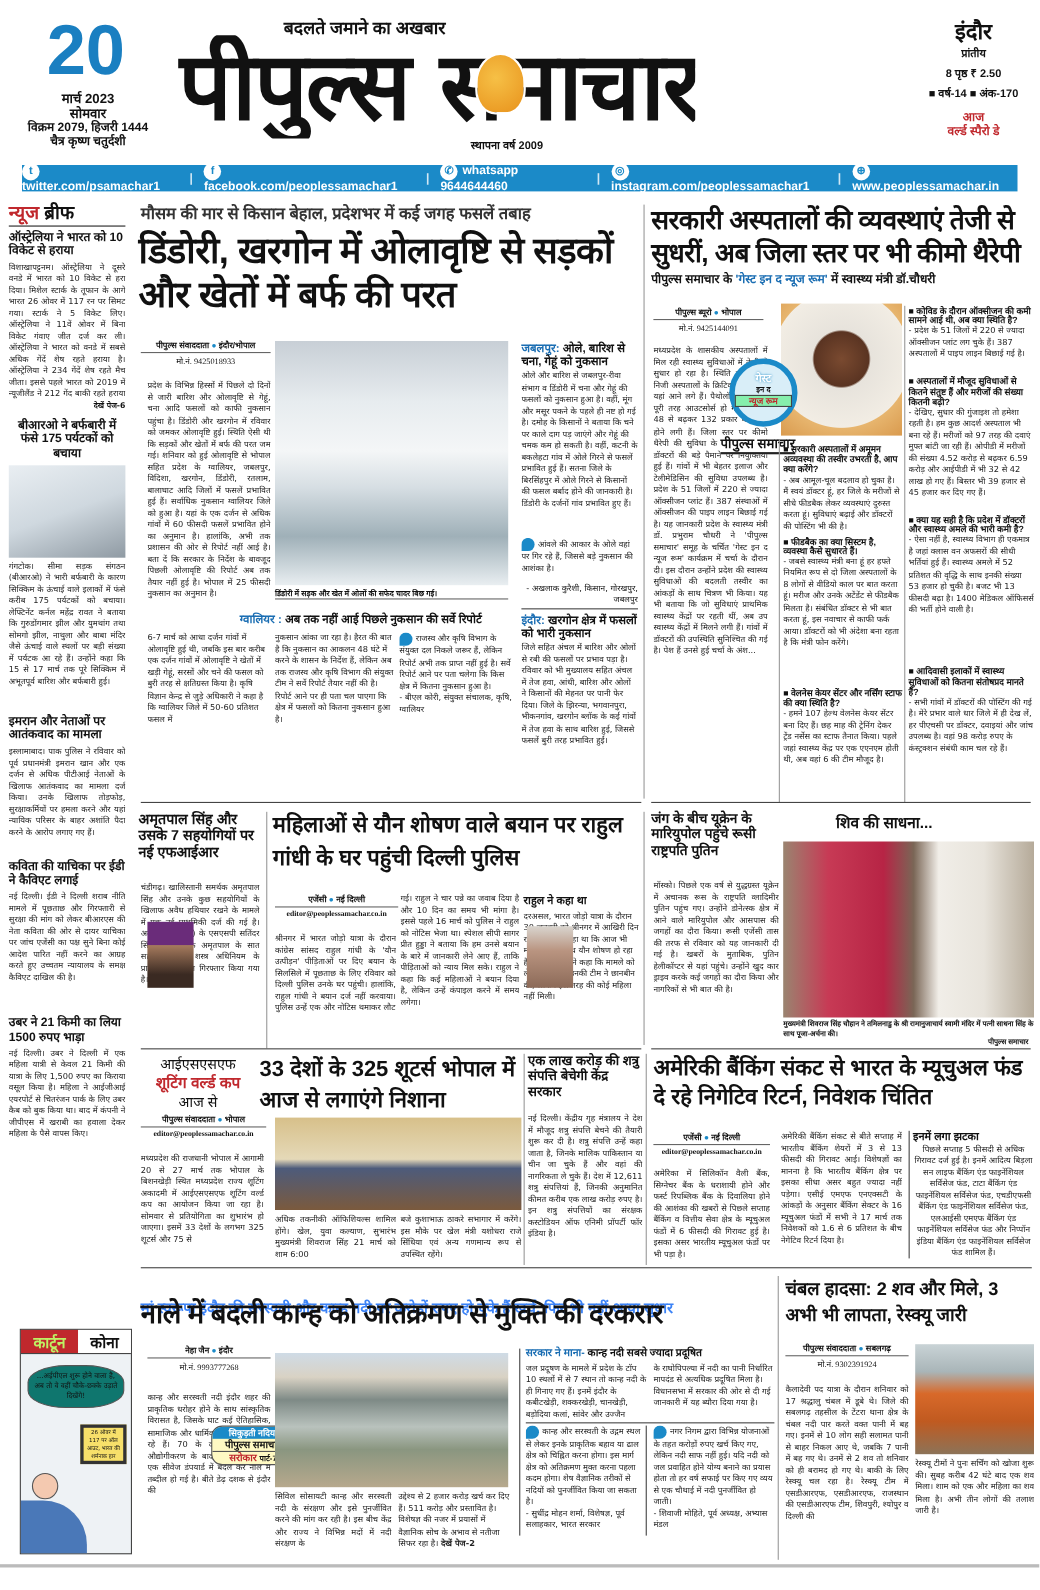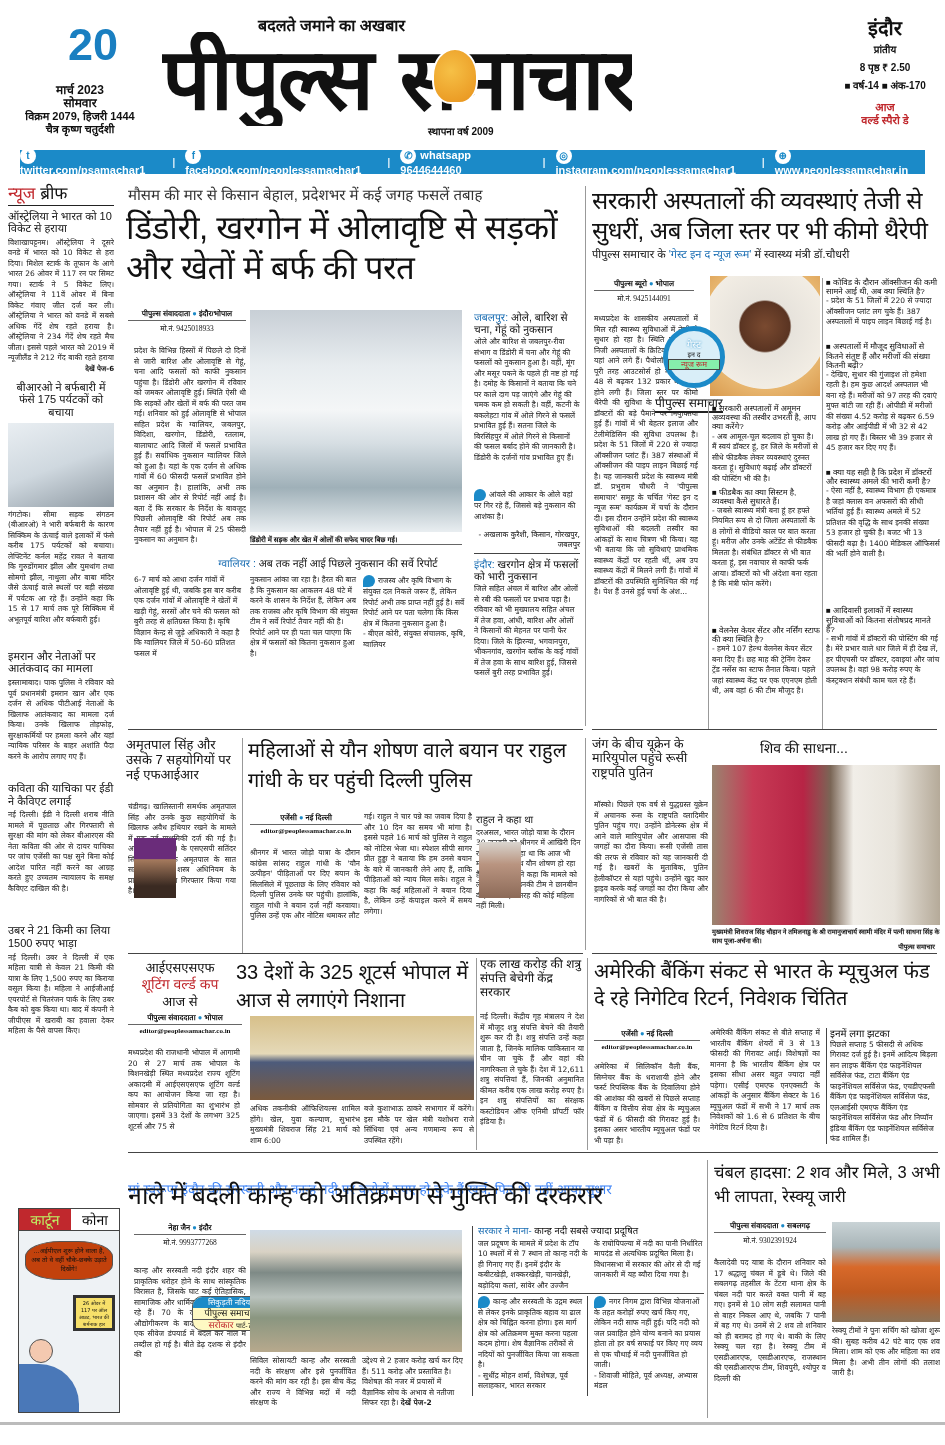--- a/index.html
+++ b/index.html
@@ -1,33 +1,33 @@
 <!DOCTYPE html>
 <html><head>
 <meta charset="utf-8">
 <style>
 *{box-sizing:border-box;margin:0;padding:0}
 body{width:945px;height:1445px;background:#fff;font-family:"DejaVu Sans",sans-serif;color:#111;position:relative;overflow:hidden}
 .abs{position:absolute}
-.date-big{left:38px;top:14px;width:80px;text-align:right;font-size:45px;font-weight:bold;color:#1a7fc1;line-height:62px;font-family:"Liberation Sans",sans-serif}
+.date-big{left:38px;top:14px;width:80px;text-align:center;font-size:64px;font-weight:bold;color:#1a7fc1;line-height:62px;font-family:"Liberation Sans",sans-serif}
 .date-small{left:25px;top:84px;width:110px;text-align:center;font-size:11px;font-weight:bold;line-height:13px;font-family:"Liberation Sans",sans-serif}
 .date-small div:nth-child(-n+2){font-size:12px}
 .tagline{left:258px;top:14px;font-size:16px;font-weight:bold;font-family:"Liberation Sans",sans-serif}
 .logo{left:162px;top:32px;width:470px;height:94px;font-size:86px;font-weight:900;line-height:94px;letter-spacing:-2px;font-family:"DejaVu Sans",sans-serif;white-space:nowrap;overflow:hidden}
 .logo-emblem{left:432px;top:48px;width:46px;height:56px;border-radius:50% 50% 40% 40%;background:radial-gradient(circle at 40% 40%,#f6c046,#e8921c);border:2px solid #fff}
 .estd{left:428px;top:124px;font-size:10px;font-weight:bold;font-family:"Liberation Sans",sans-serif}
 .edition{left:830px;top:14px;width:110px;text-align:center;font-family:"Liberation Sans",sans-serif}
 .edition .city{font-size:20px;font-weight:bold}
 .edition .meta{font-size:10px;font-weight:bold;line-height:18px}
 .edition .today{color:#c0282d;font-size:11px;font-weight:bold;line-height:13px;margin-top:6px}
 .socialbar-full{left:20px;top:150px;width:905px;height:24px;background:#1b8ac8;display:flex;align-items:center;gap:10px;color:#fff;font-size:11px;font-weight:bold;font-family:"Liberation Sans",sans-serif}
 .socialbar-full .ico{display:inline-block;width:16px;height:16px;border-radius:50%;background:#fff;color:#1b8ac8;text-align:center;line-height:16px;font-size:10px;margin-right:4px}
 .socialbar-full .sep{opacity:.8}
 .col-rule{background:#999}
-.hd{font-family:"Liberation Sans",sans-serif;font-weight:normal;line-height:1.15}
+.hd{font-family:"Liberation Sans",sans-serif;font-weight:bold;line-height:1.15}
 .body{font-size:7.5px;line-height:10.5px;color:#222;text-align:justify;font-family:"DejaVu Sans",sans-serif;overflow:hidden}
 .byline{font-size:7.5px;text-align:center;font-weight:bold;border-bottom:1px solid #666;padding-bottom:2px;font-family:"Liberation Sans",sans-serif}
 .byline .dot{color:#1b8ac8}
 .mob{font-size:7.5px;text-align:center;margin-top:2px;font-family:"Liberation Serif",serif}
 .photo{background:#9ab}
 .caption{font-size:7px;font-weight:bold;font-family:"Liberation Sans",sans-serif}
 .red{color:#c0282d}
 .blue{color:#1b6eb3}
 .quote-mark{display:inline-block;width:12px;height:12px;border-radius:50% 50% 50% 0;background:#1b8ac8;margin-right:3px;vertical-align:middle}
 .hr{height:1px;background:#444}
@@ -82,21 +82,21 @@
   <div class="body" style="height:106px;margin-top:3px">नई दिल्ली। ईडी ने दिल्ली शराब नीति मामले में पूछताछ और गिरफ्तारी से सुरक्षा की मांग को लेकर बीआरएस की नेता कविता की ओर से दायर याचिका पर जांच एजेंसी का पक्ष सुने बिना कोई आदेश पारित नहीं करने का आग्रह करते हुए उच्चतम न्यायालय के समक्ष कैविएट दाखिल की है।</div>
   <div class="hd" style="font-size:11px;margin-top:8px">उबर ने 21 किमी का लिया 1500 रुपए भाड़ा</div>
   <div class="body" style="height:96px;margin-top:3px">नई दिल्ली। उबर ने दिल्ली में एक महिला यात्री से केवल 21 किमी की यात्रा के लिए 1,500 रुपए का किराया वसूल किया है। महिला ने आईजीआई एयरपोर्ट से चितरंजन पार्क के लिए उबर कैब को बुक किया था। बाद में कंपनी ने जीपीएस में खराबी का हवाला देकर महिला के पैसे वापस किए।</div>
 </div>
 
 <div class="abs cartoon" style="left:18px;top:1208px;width:102px;height:205px">
   <div style="display:flex;height:22px;border-bottom:1px solid #444">
     <div class="hd" style="background:#c0282d;color:#bef264;width:52px;text-align:center;font-size:14px;line-height:22px">कार्टून</div>
     <div class="hd" style="background:#fff;flex:1;text-align:center;font-size:14px;line-height:22px">कोना</div>
   </div>
-  <div style="margin:10px 6px 0;border:1px solid #555;border-radius:40%;background:#c2410c;font-size:6.5px;text-align:center;padding:5px 4px;line-height:9px">...अईपीएल शुरू होने वाला है, अब तो वे वहीं चौके-छक्के उड़ाते दिखेंगे!</div>
+  <div style="margin:10px 6px 0;border:1px solid #555;border-radius:40%;background:#0f766e;font-size:6.5px;text-align:center;padding:5px 4px;line-height:9px">...अईपीएल शुरू होने वाला है, अब तो वे वहीं चौके-छक्के उड़ाते दिखेंगे!</div>
   <div style="position:absolute;left:54px;top:86px;width:42px;height:36px;background:#f7e06a;border:3px solid #333;font-size:5px;padding:2px;line-height:7px;text-align:center">26 ओवर में 117 पर ऑल आउट, भारत की शर्मनाक हार</div>
   <div style="position:absolute;left:10px;top:130px;width:24px;height:24px;border-radius:50%;background:#f4c9b0;border:1px solid #555"></div>
   <div style="position:absolute;left:0;bottom:0;width:60px;height:48px;border-radius:0 40px 0 0;background:#4a78b8"></div>
 </div>
 
 <div class="abs hd" style="left:128px;top:186px;width:440px;font-size:15px;color:#333">मौसम की मार से किसान बेहाल, प्रदेशभर में कई जगह फसलें तबाह</div>
 <div class="abs hd" style="left:126px;top:208px;width:460px;font-size:33px;line-height:40px;letter-spacing:-0.5px">डिंडोरी, खरगोन में ओलावृष्टि से सड़कों और खेतों में बर्फ की परत</div>
 <div class="abs" style="left:128px;top:308px;width:118px">
   <div class="byline"><span>पीपुल्स संवाददाता</span> <span class="dot">●</span> <span>इंदौर/भोपाल</span></div>
   <div class="mob">मो.नं. 9425018933</div>
@@ -207,21 +207,21 @@
 <div class="abs col-rule" style="left:587px;top:958px;width:1px;height:192px"></div>
 <div class="abs hd" style="left:594px;top:958px;width:345px;font-size:20px;line-height:27px">अमेरिकी बैंकिंग संकट से भारत के म्यूचुअल फंड दे रहे निगेटिव रिटर्न, निवेशक चिंतित</div>
 <div class="abs" style="left:594px;top:1028px;width:106px">
   <div class="byline"><span>एजेंसी</span> <span class="dot">●</span> <span>नई दिल्ली</span></div>
   <div class="mob" style="font-weight:bold;font-size:7px">editor@peoplessamachar.co.in</div>
 </div>
 <div class="abs body" style="left:594px;top:1062px;width:106px;height:86px">अमेरिका में सिलिकॉन वैली बैंक, सिग्नेचर बैंक के धराशायी होने और फर्स्ट रिपब्लिक बैंक के दिवालिया होने की आशंका की खबरों से पिछले सप्ताह बैंकिंग व वित्तीय सेवा क्षेत्र के म्यूचुअल फंडों में 6 फीसदी की गिरावट हुई है। इसका असर भारतीय म्यूचुअल फंडों पर भी पड़ा है।</div>
 <div class="abs body" style="left:710px;top:1028px;width:110px;height:120px">अमेरिकी बैंकिंग संकट से बीते सप्ताह में भारतीय बैंकिंग शेयरों में 3 से 13 फीसदी की गिरावट आई। विशेषज्ञों का मानना है कि भारतीय बैंकिंग क्षेत्र पर इसका सीधा असर बहुत ज्यादा नहीं पड़ेगा। एसीई एमएफ एनएक्सटी के आंकड़ों के अनुसार बैंकिंग सेक्टर के 16 म्यूचुअल फंडों में सभी ने 17 मार्च तक निवेशकों को 1.6 से 6 प्रतिशत के बीच नेगेटिव रिटर्न दिया है।</div>
 <div class="abs" style="left:826px;top:1028px;width:114px;border-left:1px solid #444;padding-left:3px">
   <div class="hd" style="font-size:10px">इनमें लगा झटका</div>
-  <div class="body" style="height:104px;text-align:left">पिछले सप्ताह 5 फीसदी से अधिक गिरावट दर्ज हुई है। इनमें आदित्य बिड़ला सन लाइफ बैंकिंग एंड फाइनेंशियल सर्विसेज फंड, टाटा बैंकिंग एंड फाइनेंशियल सर्विसेज फंड, एचडीएफसी बैंकिंग एंड फाइनेंशियल सर्विसेज फंड, एलआईसी एमएफ बैंकिंग एंड फाइनेंशियल सर्विसेज फंड और निप्पॉन इंडिया बैंकिंग एंड फाइनेंशियल सर्विसेज फंड शामिल हैं।</div>
+  <div class="body" style="height:104px;text-align:center">पिछले सप्ताह 5 फीसदी से अधिक गिरावट दर्ज हुई है। इनमें आदित्य बिड़ला सन लाइफ बैंकिंग एंड फाइनेंशियल सर्विसेज फंड, टाटा बैंकिंग एंड फाइनेंशियल सर्विसेज फंड, एचडीएफसी बैंकिंग एंड फाइनेंशियल सर्विसेज फंड, एलआईसी एमएफ बैंकिंग एंड फाइनेंशियल सर्विसेज फंड और निप्पॉन इंडिया बैंकिंग एंड फाइनेंशियल सर्विसेज फंड शामिल हैं।</div>
 </div>
 <div class="abs hr" style="left:128px;top:1152px;width:810px"></div>
 
 <div class="abs hd" style="left:128px;top:1182px;width:575px;font-size:13.5px;color:#3b82f6">मां स्वरूपा इंदौर की सरस्वती और कान्ह नदी पर करोड़ों रुपए हो चुके हैं खर्च, फिर भी नहीं आया सुधार</div>
 <div class="abs hd" style="left:128px;top:1178px;width:575px;font-size:25px;line-height:34px;letter-spacing:-0.5px">नाले में बदली कान्ह को अतिक्रमण से मुक्ति की दरकरार</div>
 <div class="abs" style="left:134px;top:1222px;width:112px">
   <div class="byline"><span>नेहा जैन</span> <span class="dot">●</span> <span>इंदौर</span></div>
   <div class="mob">मो.नं. 9993777268</div>
 </div>
 <div class="abs body" style="left:134px;top:1266px;width:112px;height:150px">कान्ह और सरस्वती नदी इंदौर शहर की प्राकृतिक धरोहर होने के साथ सांस्कृतिक विरासत है, जिसके घाट कई ऐतिहासिक, सामाजिक और धार्मिक घटनाओं के साक्षी रहे हैं। 70 के दशक में तेजी से औद्योगीकरण के बाद से कान्ह-सरस्वती एक सीवेज डंपयार्ड में बदल कर नाले में तब्दील हो गई है। बीते डेढ़ दशक से इंदौर की</div>

